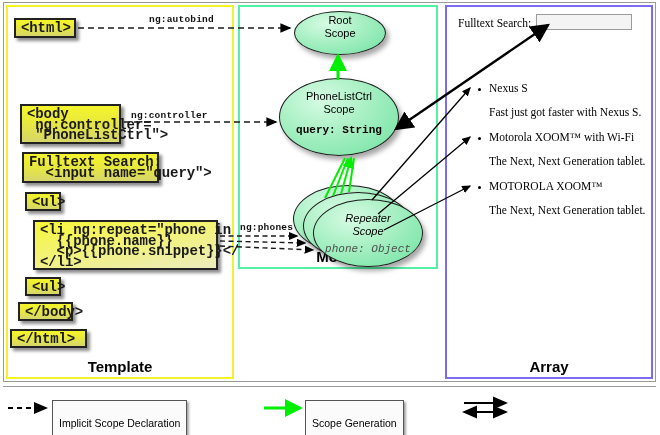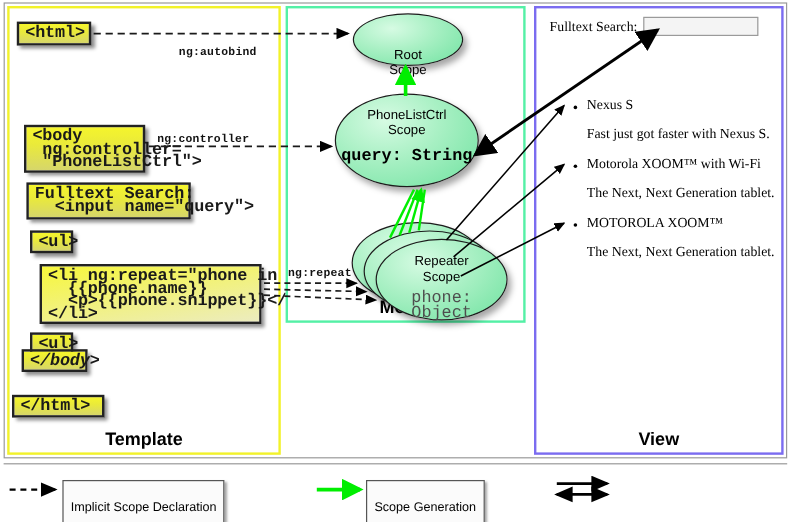--- a/index.html
+++ b/index.html
@@ -84,21 +84,21 @@
     color: #000;
   }
   .ellipse .etitle {
     font-family: "Liberation Sans", sans-serif;
     font-size: 11px;
     line-height: 12.5px;
     color: #000;
   }
   .ellipse .eprop {
     font-family: "Liberation Mono", monospace;
-    font-size: 14px;
+    font-size: 11px;
     line-height: 12px;
   }
   .eprop.bold { font-weight: bold; color: #000; }
   .eprop.dim  { color: #4e4e4e; }
 
   .ghost-ellipse {
     position: absolute;
     box-sizing: border-box;
     border: 1.5px solid #1c1c1c;
     border-radius: 50%;
@@ -203,78 +203,78 @@
 
   <div class="codebox" style="left:25px; top:192px; width:36px; height:19px;">&lt;ul&gt;</div>
 
   <div class="codebox wide" style="left:33px; top:220px; width:185px; height:50px;">&lt;li ng:repeat="phone in phones"&gt;
   {{phone.name}}
   &lt;p&gt;{{phone.snippet}}&lt;/p&gt;
 &lt;/li&gt;</div>
 
   <div class="codebox" style="left:25px; top:277px; width:36px; height:19px;">&lt;ul&gt;</div>
 
-  <div class="codebox" style="left:18px; top:291px; width:55px; height:19px;font-style:italic;">&lt;/body&gt;</div>
+  <div class="codebox" style="left:18px; top:302px; width:55px; height:19px;">&lt;/body&gt;</div>
 
   <div class="codebox" style="left:10px; top:329px; width:77px; height:19px;">&lt;/html&gt;</div>
 
   <div class="column col-model">
     <div class="col-label">Model</div>
   </div>
 
   <div class="ellipse" style="left:294px; top:11px; width:92px; height:44px;">
-    <div style="padding-top:2px;margin-top:26px;">
+    <div style="padding-top:2px;">
       <div class="etitle">Root</div>
       <div class="etitle">Scope</div>
     </div>
   </div>
 
   <div class="ellipse" style="left:279px; top:78px; width:120px; height:78px;">
     <div style="padding-top:11px;">
       <div class="etitle">PhoneListCtrl</div>
       <div class="etitle">Scope</div>
       <div style="height:9px;"></div>
       <div class="eprop bold">query: String</div>
     </div>
   </div>
 
   <div class="ghost-ellipse" style="left:293px; top:185px; width:110px; height:68px;"></div>
   <div class="ghost-ellipse" style="left:303px; top:192px; width:110px; height:68px;"></div>
 
   <div class="ellipse" style="left:313px; top:199px; width:110px; height:68px;">
-    <div style="padding-top:12px;">
+    <div style="padding-top:12px;font-style:italic;">
       <div class="etitle">Repeater</div>
       <div class="etitle">Scope</div>
       <div style="height:6px;"></div>
       <div class="eprop dim">phone: Object</div>
     </div>
   </div>
 
   <div class="column col-view">
-    <div class="col-label">View</div>
+    <div class="col-label">Array</div>
   </div>
 
   <div class="view-label" style="left:458px; top:17px;">Fulltext Search:</div>
   <div class="view-input" style="left:536px; top:14px; width:96px; height:16px;"></div>
 
   <div class="view-bullet" style="left:478px; top:88px;"></div>
   <div class="view-item" style="left:489px; top:82px;">Nexus S</div>
   <div class="view-item" style="left:489px; top:106px;">Fast just got faster with Nexus S.</div>
 
   <div class="view-bullet" style="left:478px; top:137px;"></div>
   <div class="view-item" style="left:489px; top:131px;">Motorola XOOM™  with Wi-Fi</div>
   <div class="view-item" style="left:489px; top:155px;">The Next, Next Generation tablet.</div>
 
   <div class="view-bullet" style="left:478px; top:186px;"></div>
   <div class="view-item" style="left:489px; top:180px;">MOTOROLA XOOM™</div>
   <div class="view-item" style="left:489px; top:204px;">The Next, Next Generation tablet.</div>
 
-  <div class="conn-label" style="left:149px; top:14px;margin-top:24px;">ng:autobind</div>
+  <div class="conn-label" style="left:149px; top:14px;">ng:autobind</div>
   <div class="conn-label" style="left:131px; top:110px;text-align:center;">ng:controller</div>
-  <div class="conn-label" style="left:240px; top:222px;">ng:repeat</div>
+  <div class="conn-label" style="left:240px; top:222px;">ng:phones</div>
 
   <svg id="arrows">
     <defs>
       <marker id="blackArrow" markerWidth="7" markerHeight="7" refX="6" refY="3" orient="auto">
         <path d="M0,0 L7,3 L0,6 z" fill="#000"></path>
       </marker>
       <marker id="blackArrowStart" markerWidth="7" markerHeight="7" refX="1" refY="3" orient="auto">
         <path d="M7,0 L0,3 L7,6 z" fill="#000"></path>
       </marker>
       <marker id="greenArrow" markerWidth="6" markerHeight="6" refX="5" refY="3" orient="auto">

